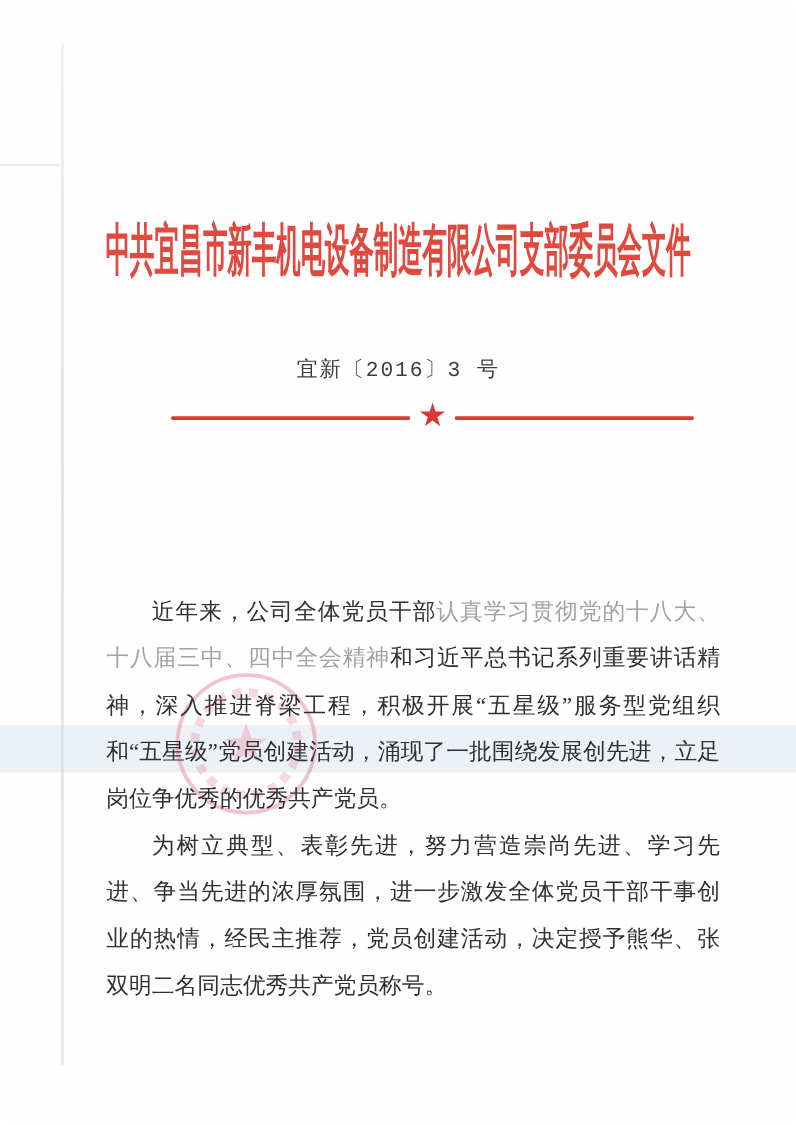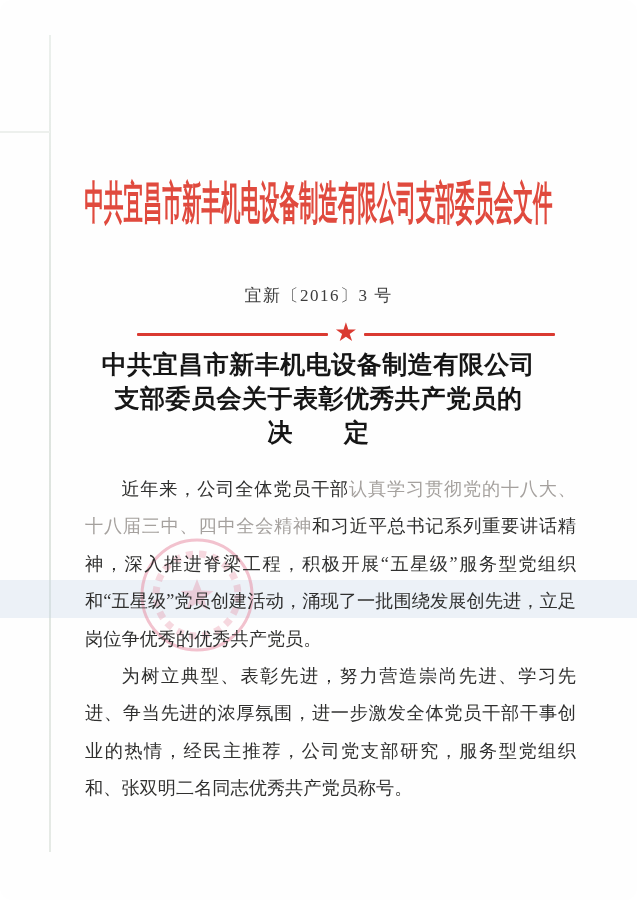--- a/index.html
+++ b/index.html
@@ -61,20 +61,21 @@
   }
   .doc-number {
     position: absolute;
     top: 284px;
     left: 0;
     width: 100%;
     text-align: center;
     font-size: 17px;
     letter-spacing: 1.5px;
     color: #3d3d3d;
+    font-family: Liberation Mono, monospace;
   }
   
   .divider {
     position: absolute;
     top: 322px;
     left: 137px;
     width: 418px;
     height: 24px;
     display: flex;
     align-items: center;
@@ -148,34 +149,29 @@
   <div class="org-title">中共宜昌市新丰机电设备制造有限公司支部委员会文件</div>
 
   <div class="doc-number">宜新〔2016〕3 号</div>
 
   <div class="divider">
     <span class="seg"></span>
     <span class="star">★</span>
     <span class="seg"></span>
   </div>
 
-  <h1 class="doc-title">
-    <div>中共宜昌市新丰机电设备制造有限公司</div>
-    <div>支部委员会关于表彰优秀共产党员的</div>
-    <div>决　　定</div>
-  </h1>
 
   <svg class="seal" viewBox="0 0 118 120">
     <circle cx="59" cy="60" r="55" fill="none" stroke="rgba(231,143,166,0.55)" stroke-width="3"></circle>
     <circle cx="59" cy="60" r="41" fill="none" stroke="rgba(226,120,145,0.28)" stroke-width="7" stroke-dasharray="7 6"></circle>
     <path d="M59 44 L63.5 55.5 L75.5 56 L66 63.5 L69.5 75 L59 68 L48.5 75 L52 63.5 L42.5 56 L54.5 55.5 Z" fill="rgba(226,120,145,0.30)"></path>
   </svg>
 
   <div class="body-text">
     <p>
       <span class="tone-normal">近年来，公司全体党员干部</span><span class="tone-faded">认真学习贯彻党的十八大、十八届三中、四中全会精神</span><span class="tone-normal">和习近平总书记系列重要讲话精神，深入推进脊梁工程，积极开展“五星级”服务型党组织和“五星级”党员创建活动，涌现了一批围绕发展创先进，立足岗位争优秀的优秀共产党员。</span>
     </p>
     <p>
-      <span class="tone-normal">为树立典型、表彰先进，努力营造崇尚先进、学习先进、争当先进的浓厚氛围，进一步激发全体党员干部干事创业的热情，经民主推荐，公司党支部研究，服务型党组织和、张双明二名同志优秀共产党员称号。</span>
+      <span class="tone-normal">为树立典型、表彰先进，努力营造崇尚先进、学习先进、争当先进的浓厚氛围，进一步激发全体党员干部干事创业的热情，经民主推荐，党员创建活动，决定授予熊华、张双明二名同志优秀共产党员称号。</span>
     </p>
   </div>
 
 </div>
 
 </body></html>

